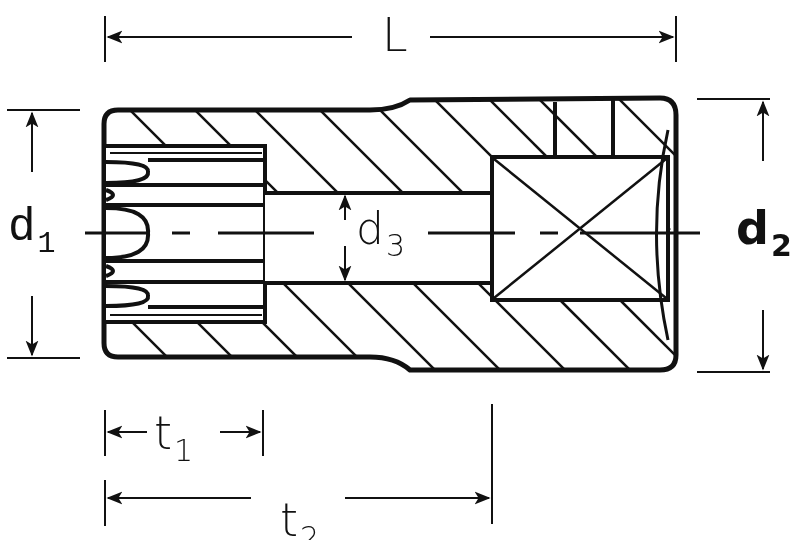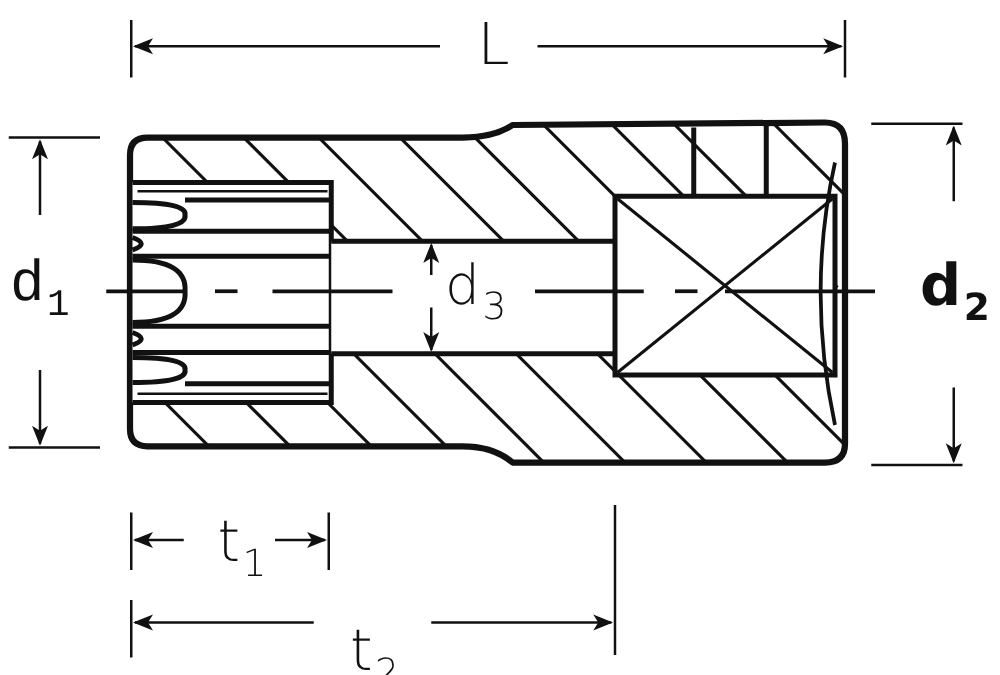--- a/index.html
+++ b/index.html
@@ -142,18 +142,18 @@
 </div>
 <div class="label" style="left:8px; top:205px;font-family:Liberation Mono, monospace;">
   <span class="main">d</span><span class="sub">1</span>
 </div>
 <div class="label" style="left:736px; top:205px;font-weight:bold;">
   <span class="main">d</span><span class="sub">2</span>
 </div>
 <div class="label small" style="left:356px; top:207px;text-align:center;">
   <span class="main">d</span><span class="sub">3</span>
 </div>
-<div class="label" style="left:174px; top:410px;">
+<div class="label" style="left:154px; top:410px;">
   <span class="main">t</span><span class="sub">1</span>
 </div>
 <div class="label" style="left:280px; top:497px;">
   <span class="main">t</span><span class="sub">2</span>
 </div>
 
 </body></html>

